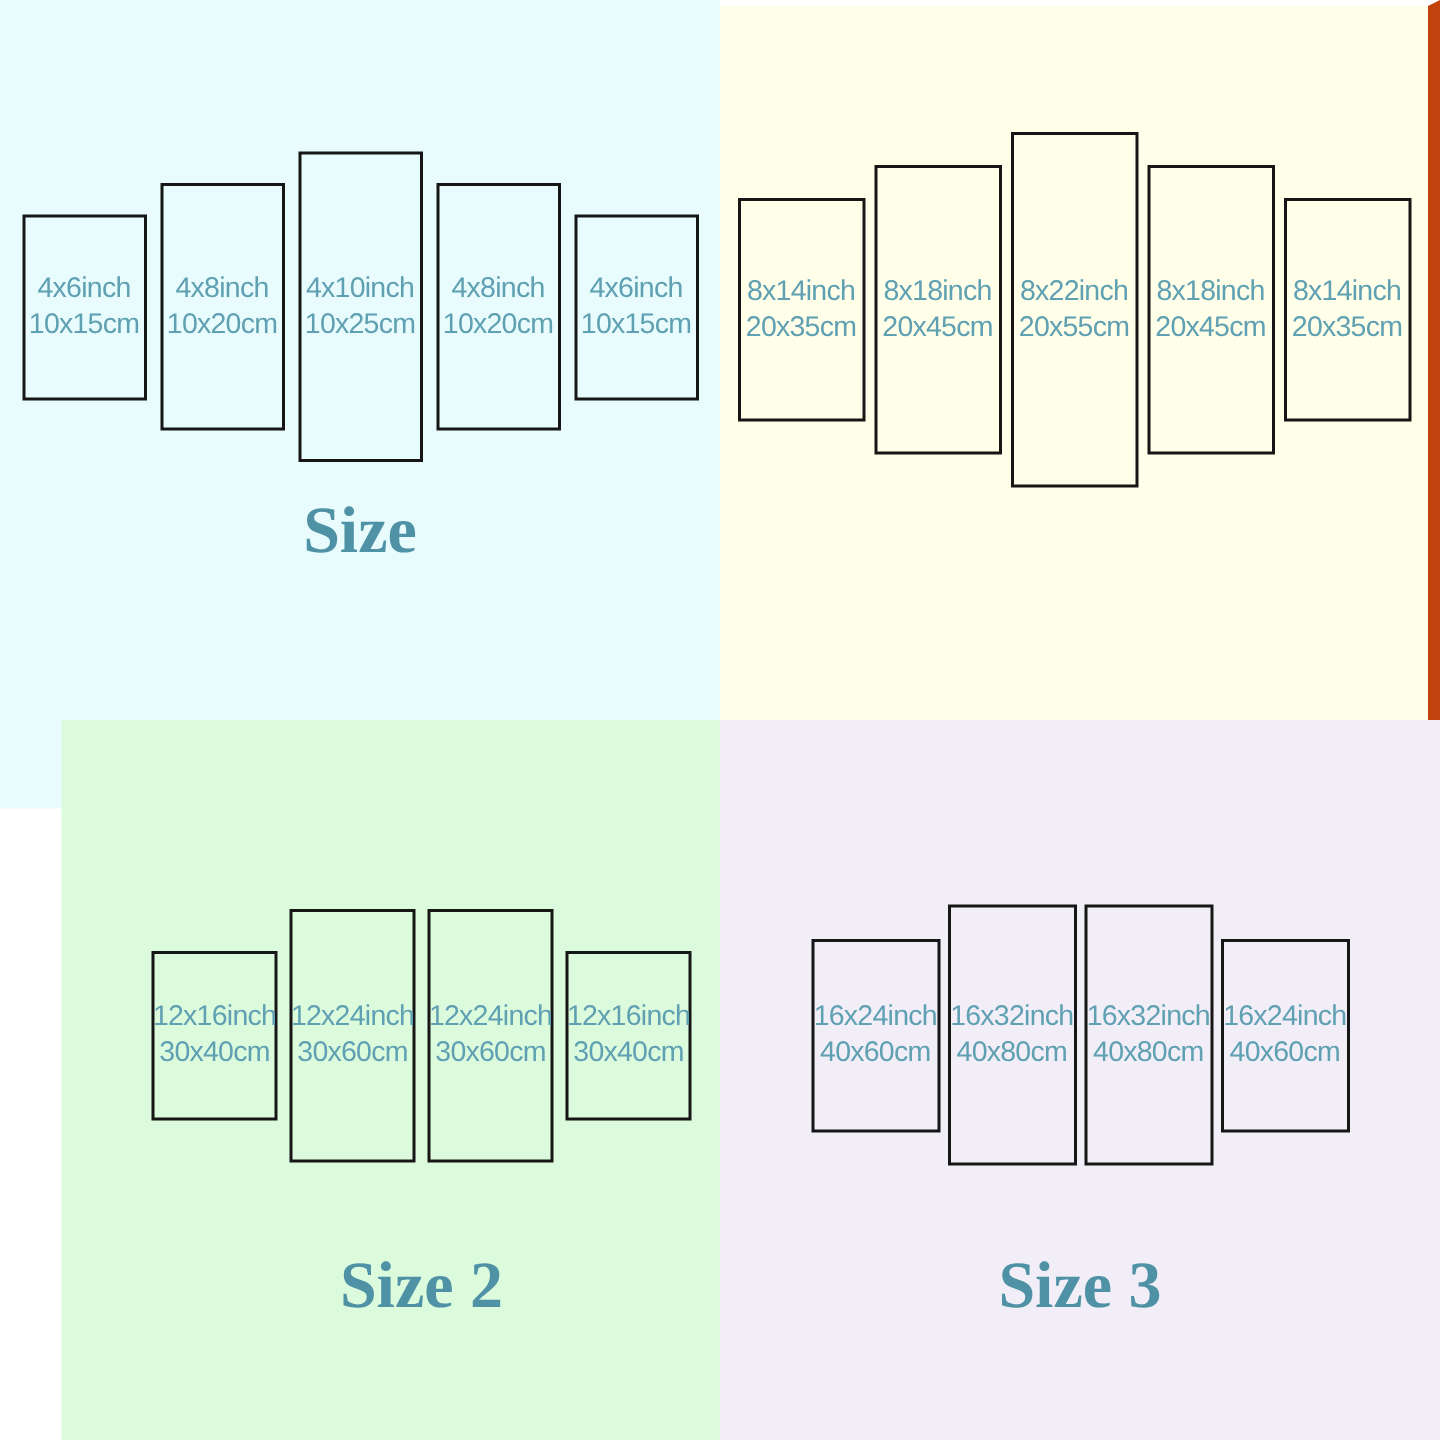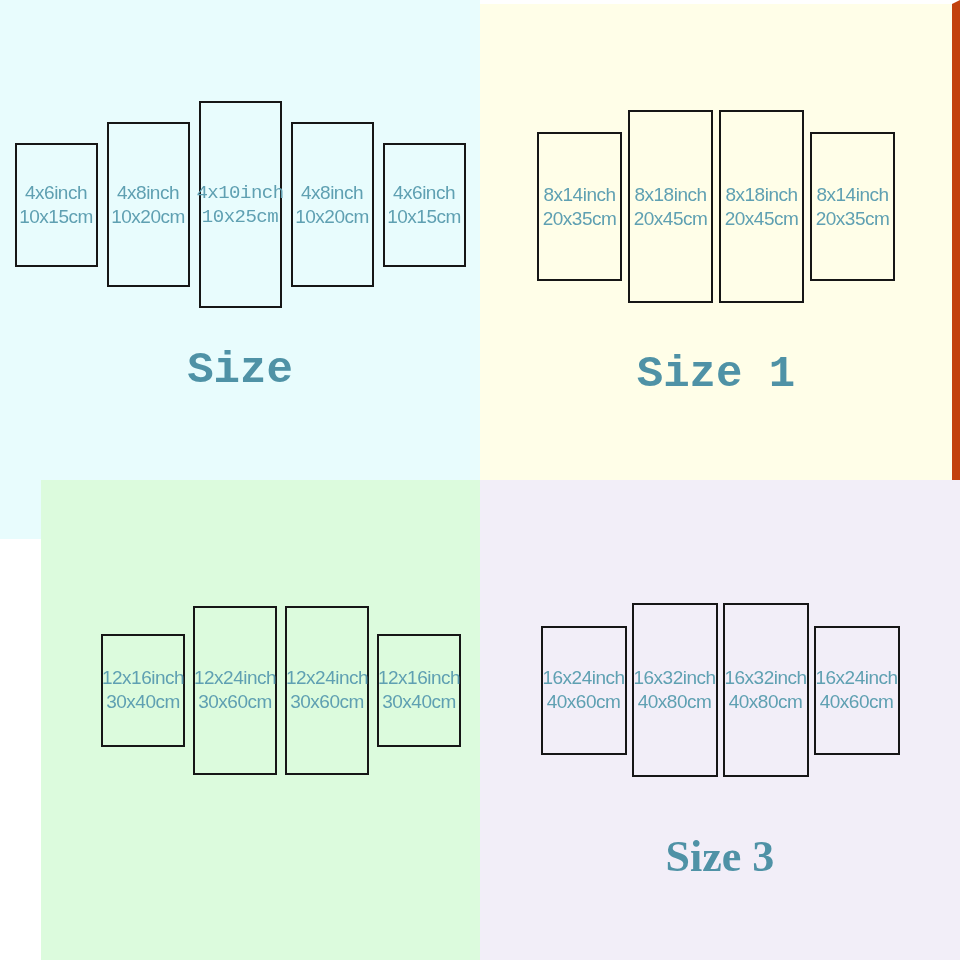--- a/index.html
+++ b/index.html
@@ -37,21 +37,21 @@
     border: 2px solid #161616;
     display: flex;
     flex-direction: column;
     justify-content: center;
     align-items: center;
     text-align: center;
     flex: 0 0 auto;
   }
   .panel.small  { height: var(--hs); }
   .panel.medium { height: var(--hm); }
-  .panel.large  { height: var(--hl); font-family: Liberation Mono, monospace; }
+  .panel.large  { height: var(--hl); }
 
   .panel span {
     display: block;
     white-space: nowrap;
     font-size: 19px;
     line-height: 24px;
     color: #5fa0b2;
     letter-spacing: -0.5px;
   }
 
@@ -59,21 +59,21 @@
     position: absolute;
     left: 0; right: 0;
     margin: 0;
     text-align: center;
     font-family: "Liberation Serif", serif;
     font-weight: bold;
     font-size: 44px;
     line-height: 1;
     color: #4f92a6;
   }
-  .q-tl .title, .q-tr .title { top: 348px; font-family: Liberation Mono, monospace; }
+  .q-tl .title, .q-tr .title { top: 332px; }
   .q-bl .title, .q-br .title { top: 355px; }
 </style>
 </head>
 <body>
 
 <div class="page">
 
   <section class="q q-tl">
     <div class="panels">
       <div class="panel small">
@@ -103,30 +103,33 @@
   <section class="q q-tr">
     <div class="panels">
       <div class="panel small">
         <span>8x14inch</span>
         <span>20x35cm</span>
       </div>
       <div class="panel medium">
         <span>8x18inch</span>
         <span>20x45cm</span>
       </div>
+      <div class="panel large">
+        <span>8x22inch</span>
+        <span>20x55cm</span>
+      </div>
       <div class="panel medium">
         <span>8x18inch</span>
         <span>20x45cm</span>
       </div>
       <div class="panel small">
         <span>8x14inch</span>
         <span>20x35cm</span>
       </div>
     </div>
-    <h2 class="title">Size 1</h2>
   </section>
 
   <section class="q q-bl">
     <div class="panels">
       <div class="panel small">
         <span>12x16inch</span>
         <span>30x40cm</span>
       </div>
       <div class="panel medium">
         <span>12x24inch</span>
@@ -134,20 +137,21 @@
       </div>
       <div class="panel medium">
         <span>12x24inch</span>
         <span>30x60cm</span>
       </div>
       <div class="panel small">
         <span>12x16inch</span>
         <span>30x40cm</span>
       </div>
     </div>
+    <h2 class="title">Size 2</h2>
   </section>
 
   <section class="q q-br">
     <div class="panels">
       <div class="panel small">
         <span>16x24inch</span>
         <span>40x60cm</span>
       </div>
       <div class="panel medium">
         <span>16x32inch</span>

